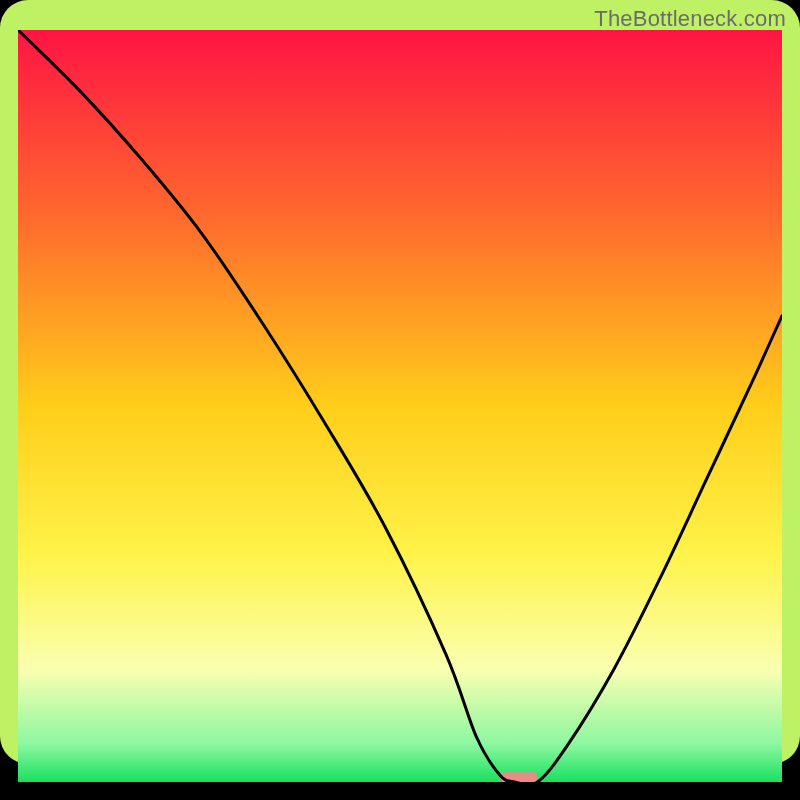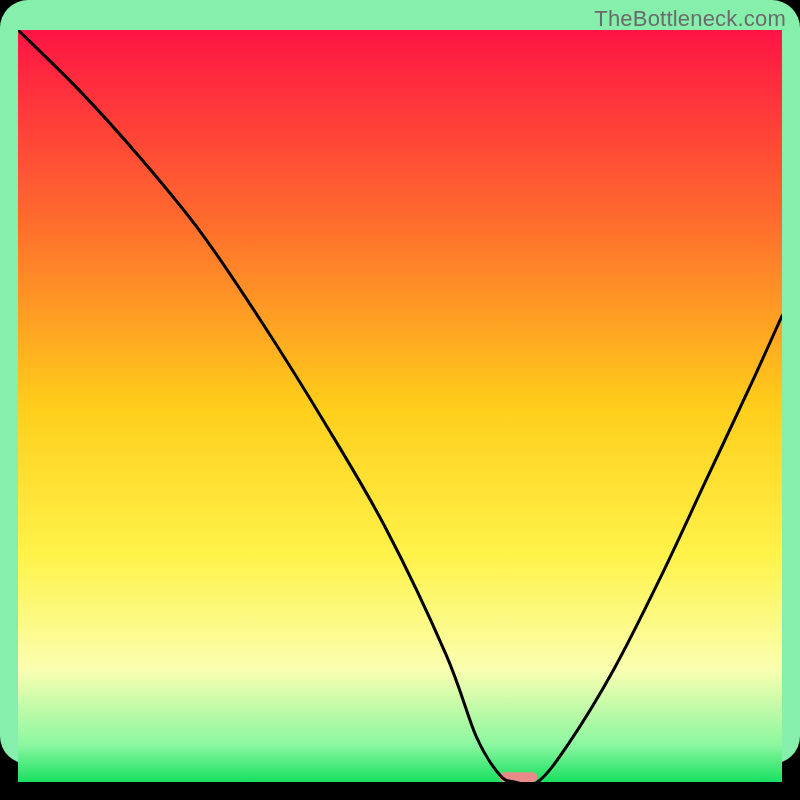--- a/index.html
+++ b/index.html
@@ -8,21 +8,21 @@
     width: 800px;
     height: 800px;
     background: #000;
     overflow: hidden;
     font-family: Arial, Helvetica, sans-serif;
   }
   .frame {
     position: relative;
     width: 800px;
     height: 764px;
-    background: #86efac;
+    background: #bef264;
     border-radius: 28px;
   }
   .watermark {
     position: absolute;
     top: 6px;
     right: 14px;
     color: #6b6b6b;
     font-size: 22px;
     font-weight: 500;
     letter-spacing: 0.2px;

